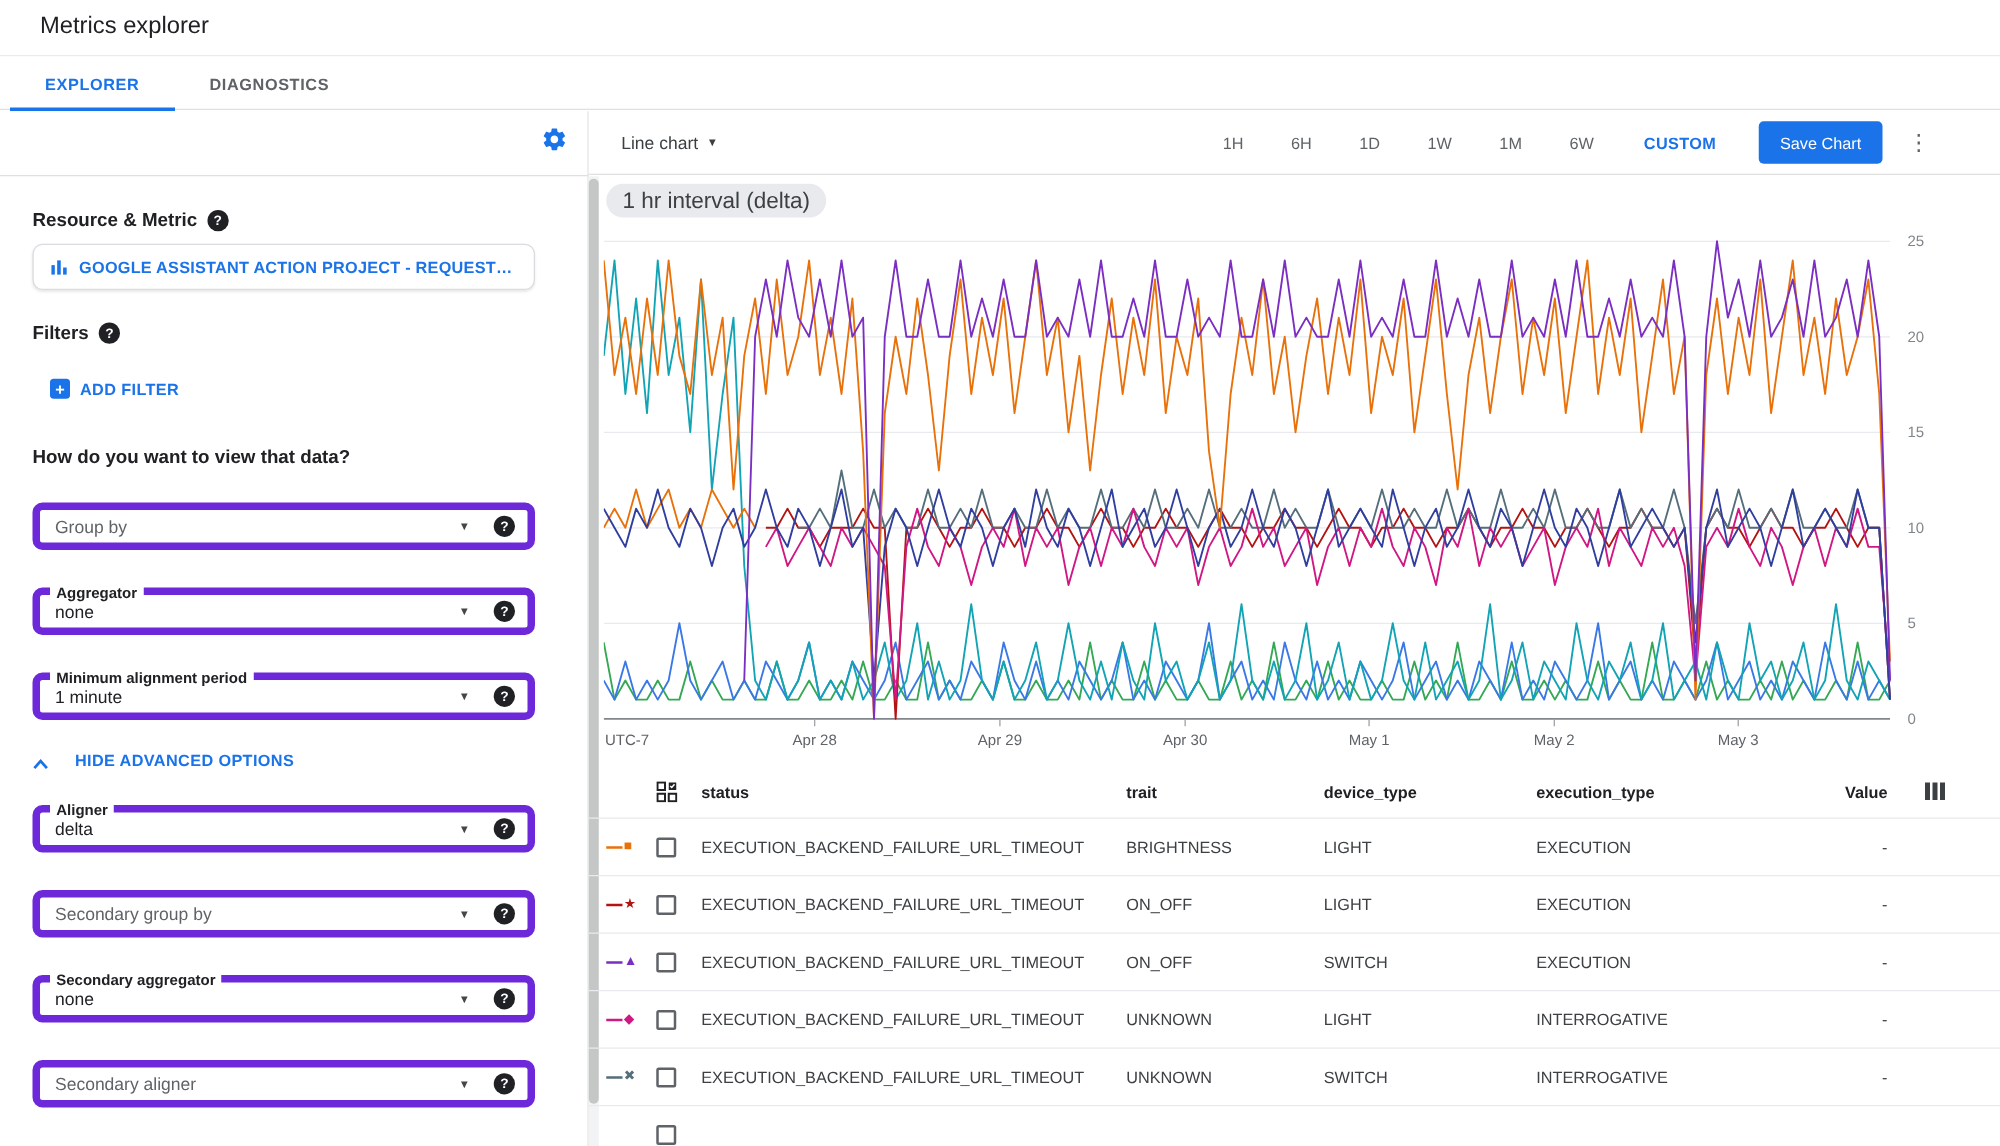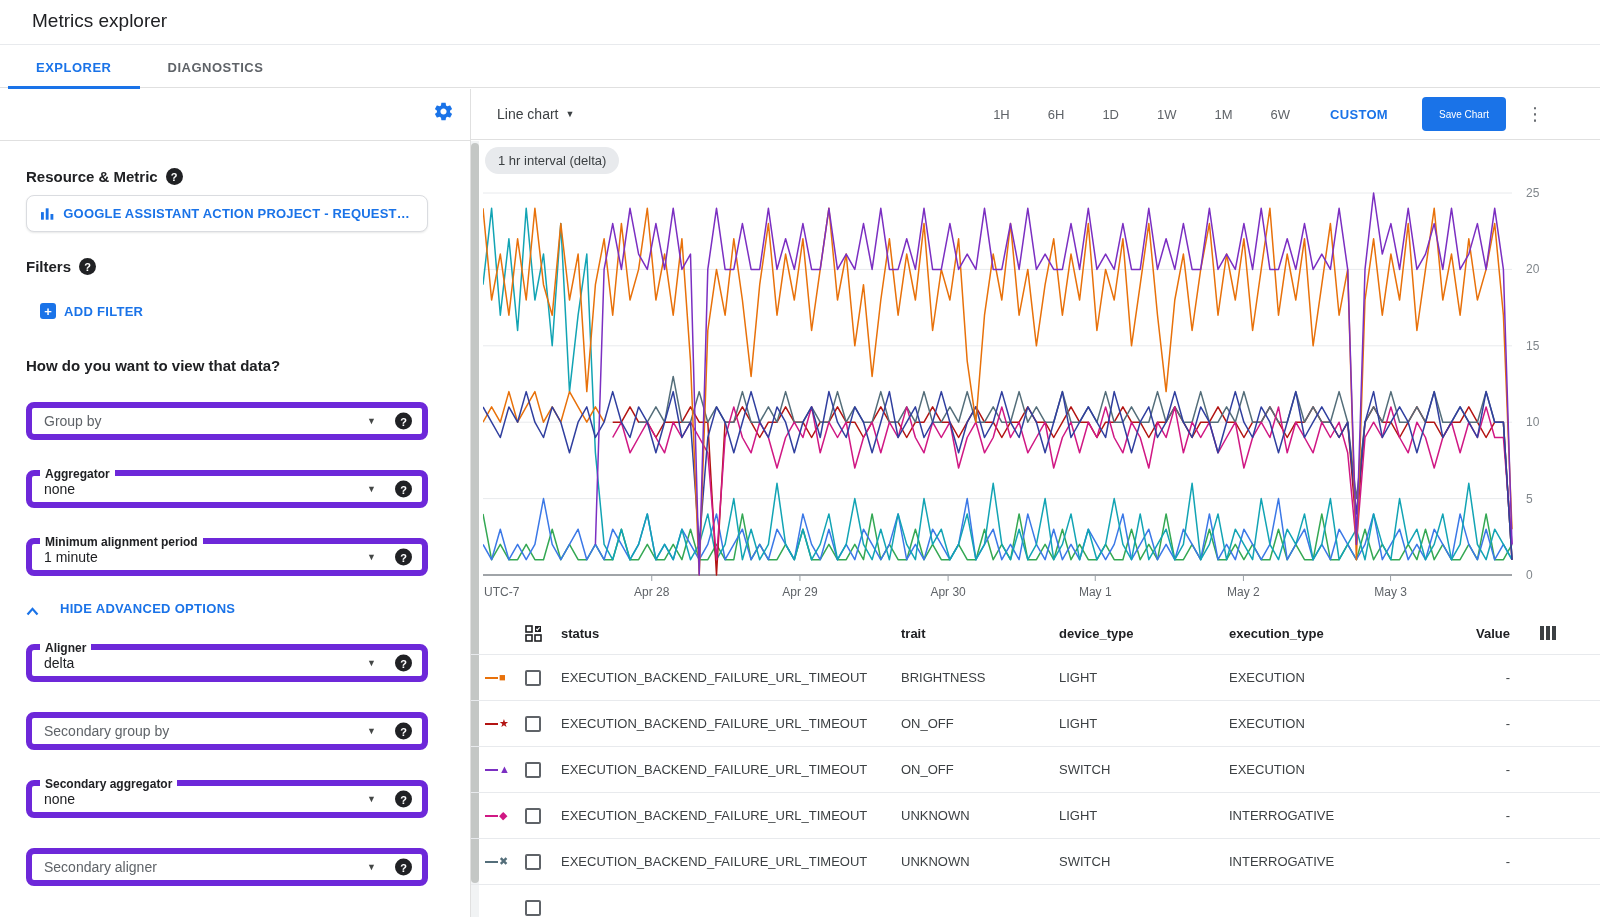--- a/index.html
+++ b/index.html
@@ -53,28 +53,28 @@
 
   
   .right-panel { position:absolute; left:471px; top:89px; width:1129px; height:828px; background:#fff; }
   .rp-toolbar { position:absolute; left:0; top:0; width:1129px; height:51px; border-bottom:1px solid #E0E0E0; display:flex; align-items:center; }
   .chart-type { display:flex; align-items:center; gap:7px; margin-left:26px; font-size:14px; color:#3C4043; cursor:pointer; }
   .ct-caret { font-size:9px; color:#3C4043; }
   .tb-right { margin-left:auto; display:flex; align-items:center; margin-right:56px; }
   .range-btn { font-size:13px; font-weight:500; color:#5F6368; margin-left:38px; cursor:pointer; }
   .custom-btn { font-size:13px; font-weight:700; letter-spacing:.3px; color:#1A73E8; margin-left:40px; cursor:pointer; }
   .save-btn { margin-left:34px; height:34px; padding:0 17px; background:#1A73E8; color:#fff; border:none; border-radius:4px;
-              font-size:10px; font-weight:500; font-family:"Liberation Sans",sans-serif; cursor:pointer; }
+              font-size:13px; font-weight:500; font-family:"Liberation Sans",sans-serif; cursor:pointer; }
   .kebab { margin-left:20px; font-size:18px; color:#5F6368; cursor:pointer; }
 
   .vscroll { position:absolute; left:0px; top:52px; width:8px; height:776px; background:#F1F3F4; }
   .vscroll-thumb { position:absolute; left:0; top:2px; width:8px; height:740px; background:#C4C7C5; border-radius:4px; }
 
   .pill { position:absolute; left:14px; top:58px; height:27px; background:#E8EAED; border-radius:14px;
-          display:inline-flex; align-items:center; padding:0 13px; font-size:13px; color:#3C4043; }
+          display:inline-flex; align-items:center; padding:0 13px; font-size:18px; color:#3C4043; }
 
   #chart-svg { position:absolute; left:12px; top:96px; }
 
   
   .data-table { position:absolute; left:0; top:523px; width:1129px; }
   .t-grid { display:grid; grid-template-columns:40px 36px 340px 158px 170px 215px 68px 44px 1fr; align-items:center; padding-left:14px; }
   .t-head { height:42px; font-size:13px; font-weight:700; color:#202124; }
   .t-row { height:46px; border-top:1px solid #E8EAED; font-size:13px; color:#3C4043; }
   .t-cell-status { white-space:nowrap; overflow:hidden; }
   .t-val { text-align:right; padding-right:2px; }

